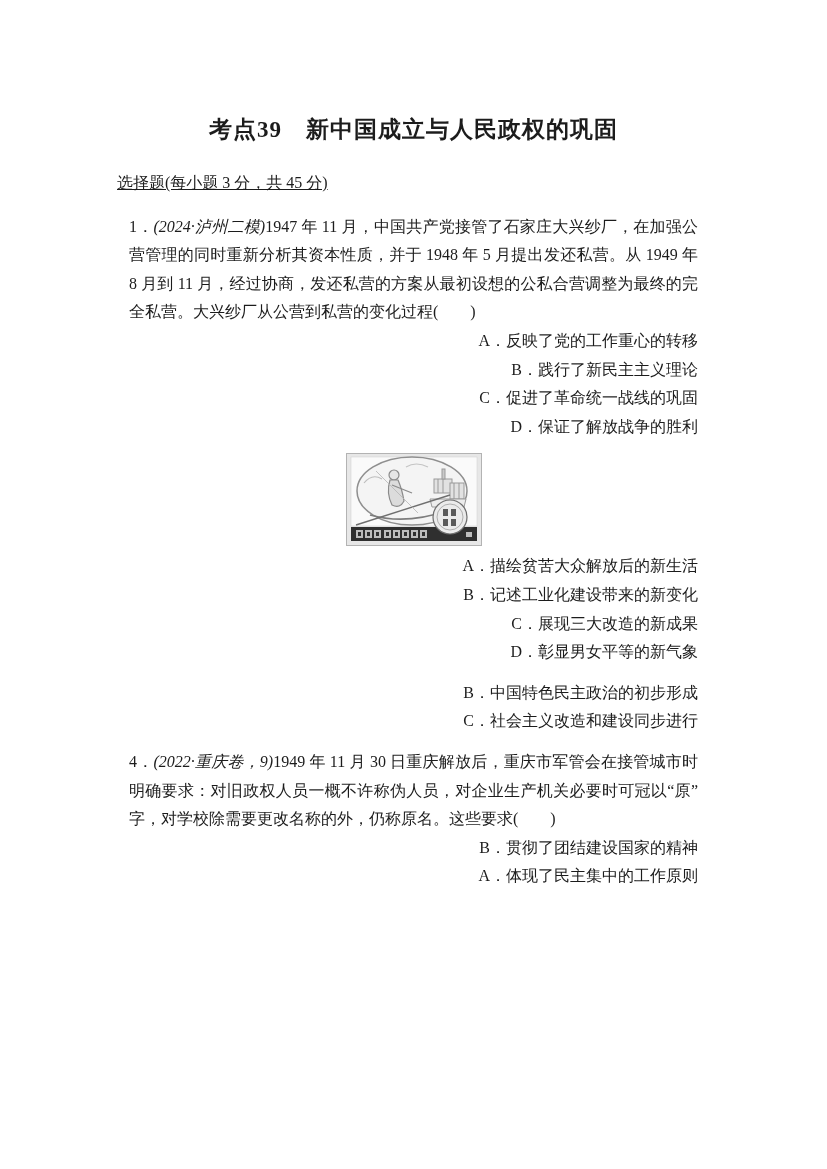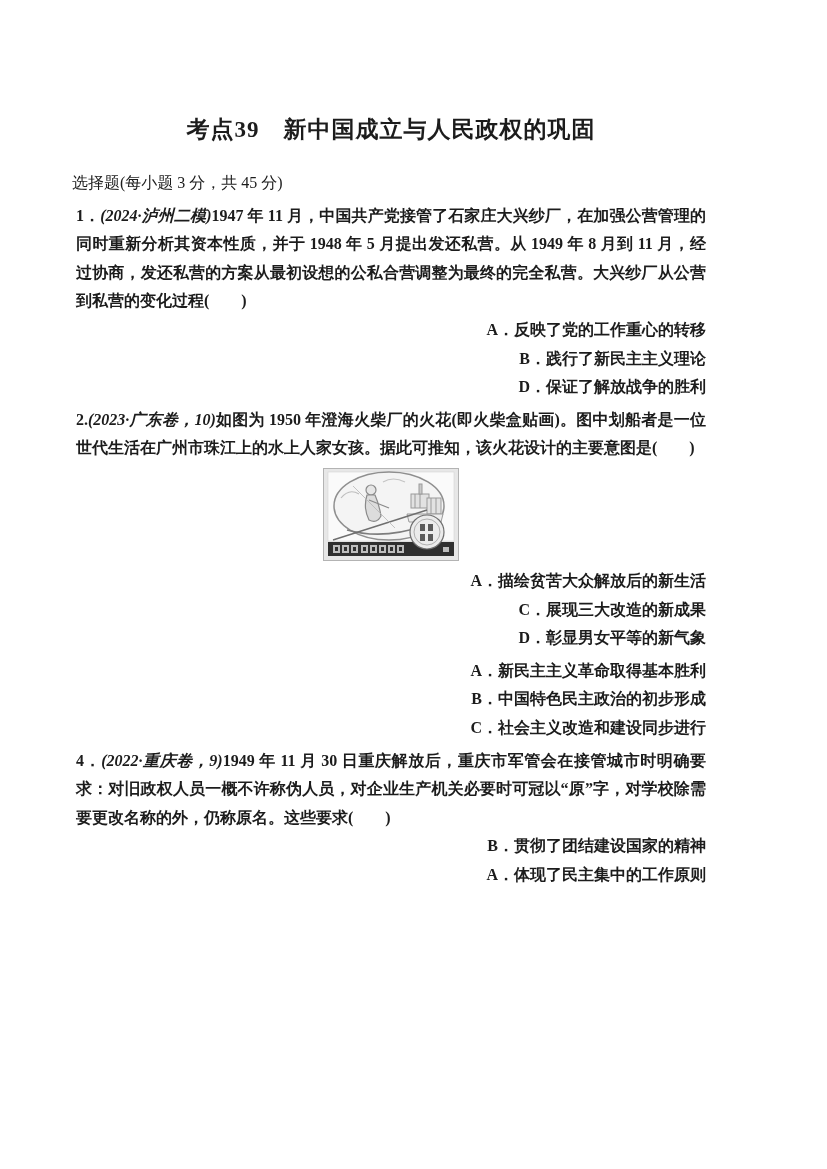--- a/index.html
+++ b/index.html
@@ -8,46 +8,47 @@
     background: #ffffff;
   }
   body {
     width: 827px;
     height: 1169px;
     overflow: hidden;
     color: #1c1c1c;
     font-family: "Liberation Serif", "DejaVu Serif", serif;
   }
   .page {
-    padding: 114px 117px 0 72px;
+    padding: 114px 117px 0 117px;
     box-sizing: border-box;
   }
   .page-title {
     font-size: 23px;
     font-weight: bold;
     text-align: center;
     margin: 0 0 24px 0;
     letter-spacing: 1px;
     white-space: nowrap;
   }
   p {
     margin: 0;
     font-size: 16px;
     line-height: 28.6px;
   }
   .section-header {
-    margin-bottom: 4px;
+    margin-bottom: 15px;
+    text-decoration: underline;
   }
   .stem {
     text-align: justify;
   }
   .source {
     font-style: italic;
   }
-  .question { margin: 4px; font-weight: bold; }
+  .question { margin: 12px; }
   .option { text-align: right; }
   .figure {
     text-align: center;
     margin: 5px 0 6px 0;
     line-height: 0;
   }
   .figure svg { display: inline-block; }
 </style>
 </head>
 <body>
@@ -55,25 +56,25 @@
 <div class="page">
 
   <h1 class="page-title">考点39　新中国成立与人民政权的巩固</h1>
 
   <p class="section-header">选择题(每小题 3 分，共 45 分)</p>
 
   <div class="question">
     <p class="stem"><span>1．</span><span class="source">(2024·泸州二模)</span><span>1947 年 11 月，中国共产党接管了石家庄大兴纱厂，在加强公营管理的同时重新分析其资本性质，并于 1948 年 5 月提出发还私营。从 1949 年 8 月到 11 月，经过协商，发还私营的方案从最初设想的公私合营调整为最终的完全私营。大兴纱厂从公营到私营的变化过程(　　)</span></p>
     <p class="option">A．反映了党的工作重心的转移</p>
     <p class="option">B．践行了新民主主义理论</p>
+    <p class="option">C．促进了革命统一战线的巩固</p>
     <p class="option">D．保证了解放战争的胜利</p>
   </div>
 
   <div class="question">
-    <p class="stem"><span>2.</span><span class="source">(2023·广东卷，10)</span><span>如图为 1950 年澄海火柴厂的火花(即火柴盒贴画)。图中划船者是一位世代生活在广州市珠江上的水上人家女孩。据此可推知，该火花设计的主要意图是(　　)</span></p>
 
     <div class="figure">
       <svg width="136" height="93" viewBox="0 0 136 93" role="img" aria-label="1950年澄海火柴厂火花(火柴盒贴画)：一位水上人家女孩划船，远处为工厂建筑">
 
         <rect x="0.5" y="0.5" width="135" height="92" fill="#e7e7e7" stroke="#b3b3b3"></rect>
         <rect x="5" y="4" width="126" height="69" fill="#fafafa" stroke="#cfcfcf" stroke-width="0.5"></rect>
 
         <ellipse cx="66" cy="38" rx="55" ry="34" fill="#f4f4f4" stroke="#8f8f8f" stroke-width="1.5"></ellipse>
 
         <g stroke="#9a9a9a" stroke-width="1" fill="#e2e2e2">
@@ -128,26 +129,26 @@
           <circle cx="104" cy="64" r="13" fill="none" stroke="#a0a0a0" stroke-width="0.8"></circle>
           <rect x="97" y="56" width="5" height="7" fill="#5a5a5a"></rect>
           <rect x="105" y="56" width="5" height="7" fill="#5a5a5a"></rect>
           <rect x="97" y="66" width="5" height="7" fill="#5a5a5a"></rect>
           <rect x="105" y="66" width="5" height="7" fill="#5a5a5a"></rect>
         </g>
       </svg>
     </div>
 
     <p class="option">A．描绘贫苦大众解放后的新生活</p>
+    <p class="option">B．记述工业化建设带来的新变化</p>
     <p class="option">C．展现三大改造的新成果</p>
     <p class="option">D．彰显男女平等的新气象</p>
   </div>
 
   <div class="question">
-    <p class="option">A．新民主主义革命取得基本胜利</p>
     <p class="option">B．中国特色民主政治的初步形成</p>
     <p class="option">C．社会主义改造和建设同步进行</p>
   </div>
 
   <div class="question">
     <p class="stem"><span>4．</span><span class="source">(2022·重庆卷，9)</span><span>1949 年 11 月 30 日重庆解放后，重庆市军管会在接管城市时明确要求：对旧政权人员一概不许称伪人员，对企业生产机关必要时可冠以“原”字，对学校除需要更改名称的外，仍称原名。这些要求(　　)</span></p>
     <p class="option">B．贯彻了团结建设国家的精神</p>
     <p class="option">A．体现了民主集中的工作原则</p>
   </div>
 

